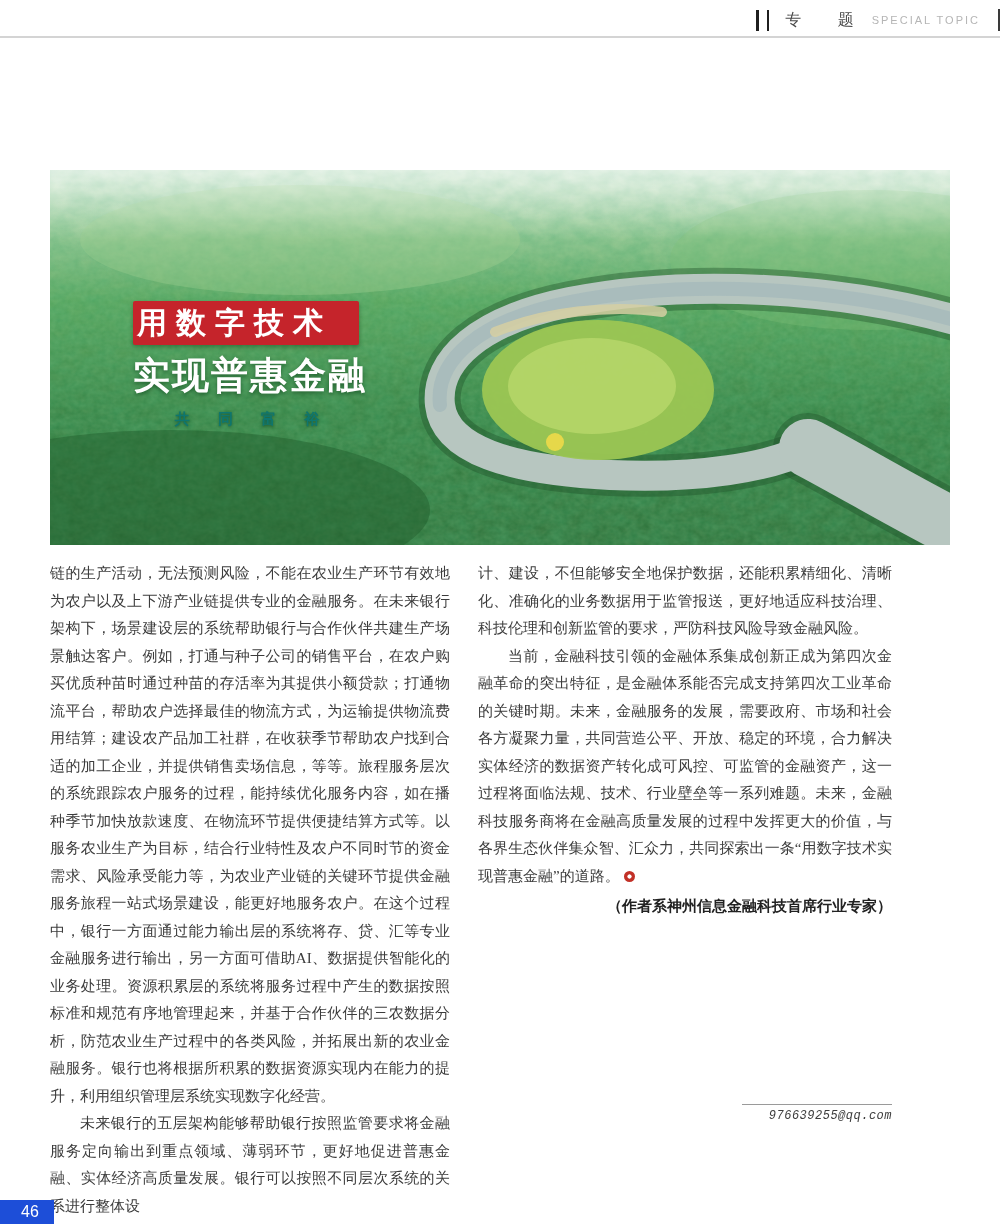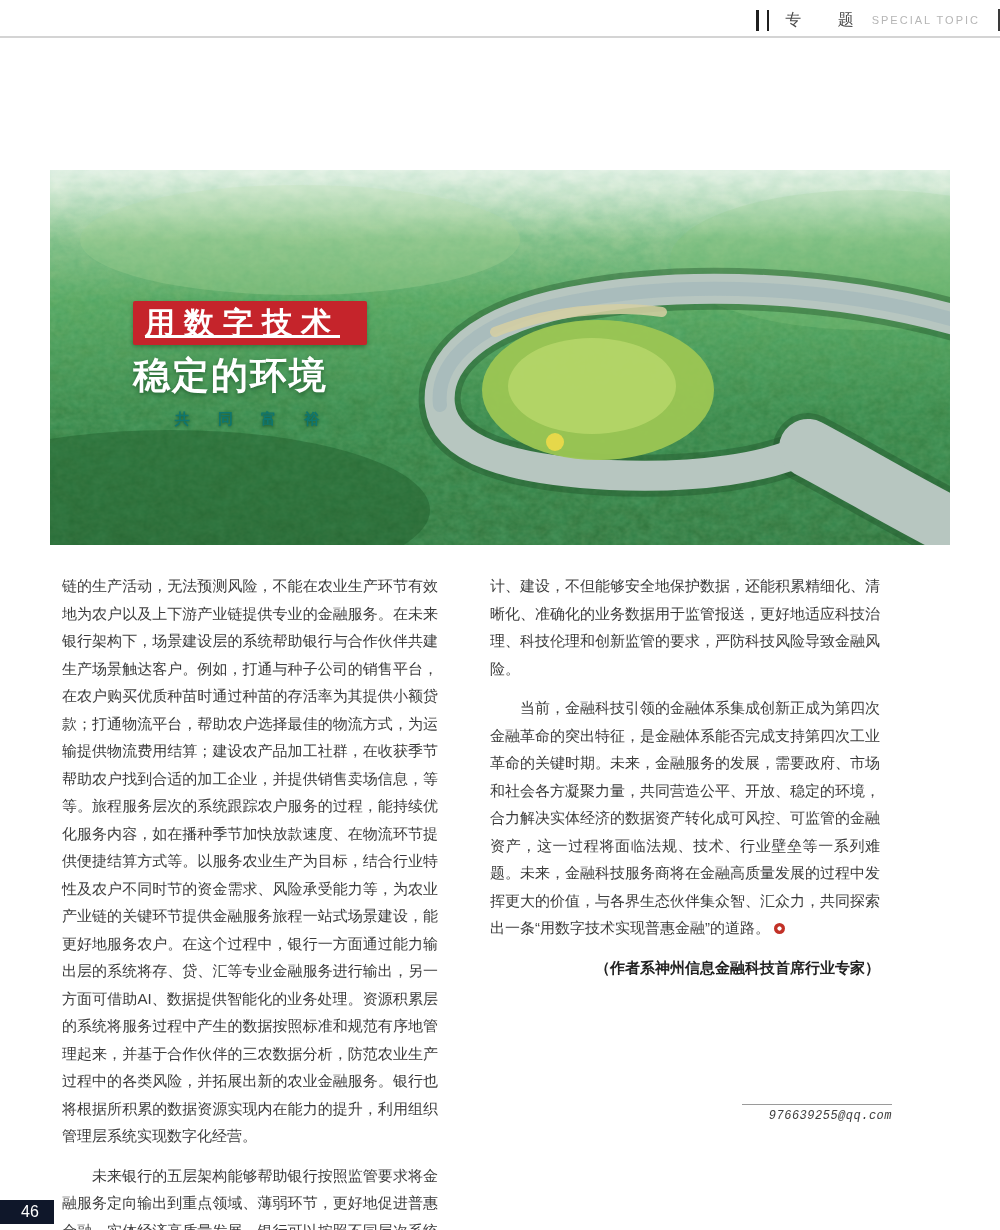--- a/index.html
+++ b/index.html
@@ -16,61 +16,61 @@
   .dbar{width:8px;height:21px;border-left:3px solid #1f1f1f;border-right:2px solid #1f1f1f;margin-right:16px;}
   .sbar{width:2px;height:22px;background:#3a3a3a;margin-left:18px;}
   .topic-cn{font-size:16px;color:#4a4a4a;letter-spacing:16px;}
   .topic-en{font-size:11px;color:#b5b5b5;letter-spacing:2px;margin-left:2px;}
   .toprule{position:absolute;top:36px;left:0;width:1000px;height:2px;background:#d4d4d4;}
   
   .hero{position:absolute;left:50px;top:170px;width:900px;height:375px;overflow:hidden;}
   .hero svg{position:absolute;left:0;top:0;width:100%;height:100%;}
   .hero-overlay{position:absolute;left:83px;top:131px;width:240px;font-family:"Liberation Sans", sans-serif;}
   .banner-red{
-    background:#c5242b;border-radius:2px;padding:5px 10px 6px 12px;
+    background:#c5242b;border-radius:2px;padding:5px 10px 6px 4px;
     color:#ffffff;font-weight:bold;font-size:30px;letter-spacing:9px;line-height:1.1;
-    box-shadow:0 2px 4px rgba(0,40,0,.35);white-space:nowrap;width:212px;text-decoration:underline;
+    box-shadow:0 2px 4px rgba(0,40,0,.35);white-space:nowrap;width:212px;
   }
   .banner-line2{
     margin-top:6px;color:#ffffff;font-weight:bold;font-size:37px;letter-spacing:2px;
     text-shadow:0 2px 4px rgba(10,60,20,.6);white-space:nowrap;
   }
   .banner-line3{
     margin-top:9px;text-align:center;color:#0f766e;font-size:15px;font-weight:bold;
     letter-spacing:12px;text-shadow:0 1px 3px rgba(10,50,20,.6);white-space:nowrap;
   }
   
   .columns{
     position:absolute;left:50px;top:560px;width:842px;
     display:flex;gap:28px;color:#3c3c3c;
   }
   .col-left{width:400px;}
   .col-right{width:414px;}
   .columns p{
-    margin:12px;font-size:15px;line-height:27.5px;text-align:justify;
-    font-family:Liberation Sans, sans-serif;
+    margin:0;font-size:15px;line-height:27.5px;text-align:justify;
+    font-family:Liberation Serif, serif;
   }
   .indent{text-indent:2em;}
   .endmark{
     display:inline-block;width:11px;height:11px;border-radius:50%;
     background:radial-gradient(circle at 50% 50%, #ffffff 0 1.8px, #c23127 2.4px);
     margin-left:4px;vertical-align:-1px;
   }
   .author{
     text-align:right !important;font-weight:bold;color:#222222;
     margin-top:3px !important;font-size:15px !important;
   }
   
   .editor{position:absolute;left:50px;top:1098px;width:842px;text-align:right;}
   .editor-name{font-family:"Liberation Sans", sans-serif;font-size:15px;font-weight:bold;color:#333333;letter-spacing:1px;}
   .editor-rule{width:150px;height:1px;background:#9a9a9a;margin:6px 0 4px auto;}
   .editor-email{font-family:Liberation Mono, monospace;font-style:italic;font-size:12px;color:#3d3d3d;letter-spacing:.5px;}
   
   .page-badge{
-    position:absolute;left:0;top:1200px;width:54px;height:24px;background:#0f172a;
+    position:absolute;left:0;top:1200px;width:54px;height:24px;background:#1d4ed8;
     color:#ffffff;font-family:"Liberation Sans", sans-serif;font-size:16px;
     line-height:24px;text-align:center;padding-left:6px;box-sizing:border-box;
   }
 </style>
 </head>
 <body>
 
 <div class="header">
   <span class="dbar"></span>
   <span class="topic-cn">专  题</span>
@@ -118,21 +118,21 @@
 
     <path d="M445,162 C495,142 560,134 612,142" fill="none" stroke="#d6cfa2" stroke-width="10" stroke-linecap="round" opacity="0.85"></path>
 
     <ellipse cx="548" cy="220" rx="116" ry="70" fill="#9cc653" opacity="0.95"></ellipse>
     <ellipse cx="542" cy="216" rx="84" ry="48" fill="#b9d86c" opacity="0.8"></ellipse>
     <circle cx="505" cy="272" r="9" fill="#e6d84a"></circle>
     <rect x="0" y="0" width="900" height="70" fill="url(#haze)"></rect>
   </svg>
   <div class="hero-overlay">
     <div class="banner-red">用数字技术</div>
-    <div class="banner-line2">稳定的环境</div>
+    <div class="banner-line2">实现普惠金融</div>
     <div class="banner-line3">共 同 富 裕</div>
   </div>
 </div>
 
 <div class="columns">
   <div class="col-left">
     <p>链的生产活动，无法预测风险，不能在农业生产环节有效地为农户以及上下游产业链提供专业的金融服务。在未来银行架构下，场景建设层的系统帮助银行与合作伙伴共建生产场景触达客户。例如，打通与种子公司的销售平台，在农户购买优质种苗时通过种苗的存活率为其提供小额贷款；打通物流平台，帮助农户选择最佳的物流方式，为运输提供物流费用结算；建设农产品加工社群，在收获季节帮助农户找到合适的加工企业，并提供销售卖场信息，等等。旅程服务层次的系统跟踪农户服务的过程，能持续优化服务内容，如在播种季节加快放款速度、在物流环节提供便捷结算方式等。以服务农业生产为目标，结合行业特性及农户不同时节的资金需求、风险承受能力等，为农业产业链的关键环节提供金融服务旅程一站式场景建设，能更好地服务农户。在这个过程中，银行一方面通过能力输出层的系统将存、贷、汇等专业金融服务进行输出，另一方面可借助AI、数据提供智能化的业务处理。资源积累层的系统将服务过程中产生的数据按照标准和规范有序地管理起来，并基于合作伙伴的三农数据分析，防范农业生产过程中的各类风险，并拓展出新的农业金融服务。银行也将根据所积累的数据资源实现内在能力的提升，利用组织管理层系统实现数字化经营。</p>
     <p class="indent">未来银行的五层架构能够帮助银行按照监管要求将金融服务定向输出到重点领域、薄弱环节，更好地促进普惠金融、实体经济高质量发展。银行可以按照不同层次系统的关系进行整体设</p>
   </div>
   <div class="col-right">

